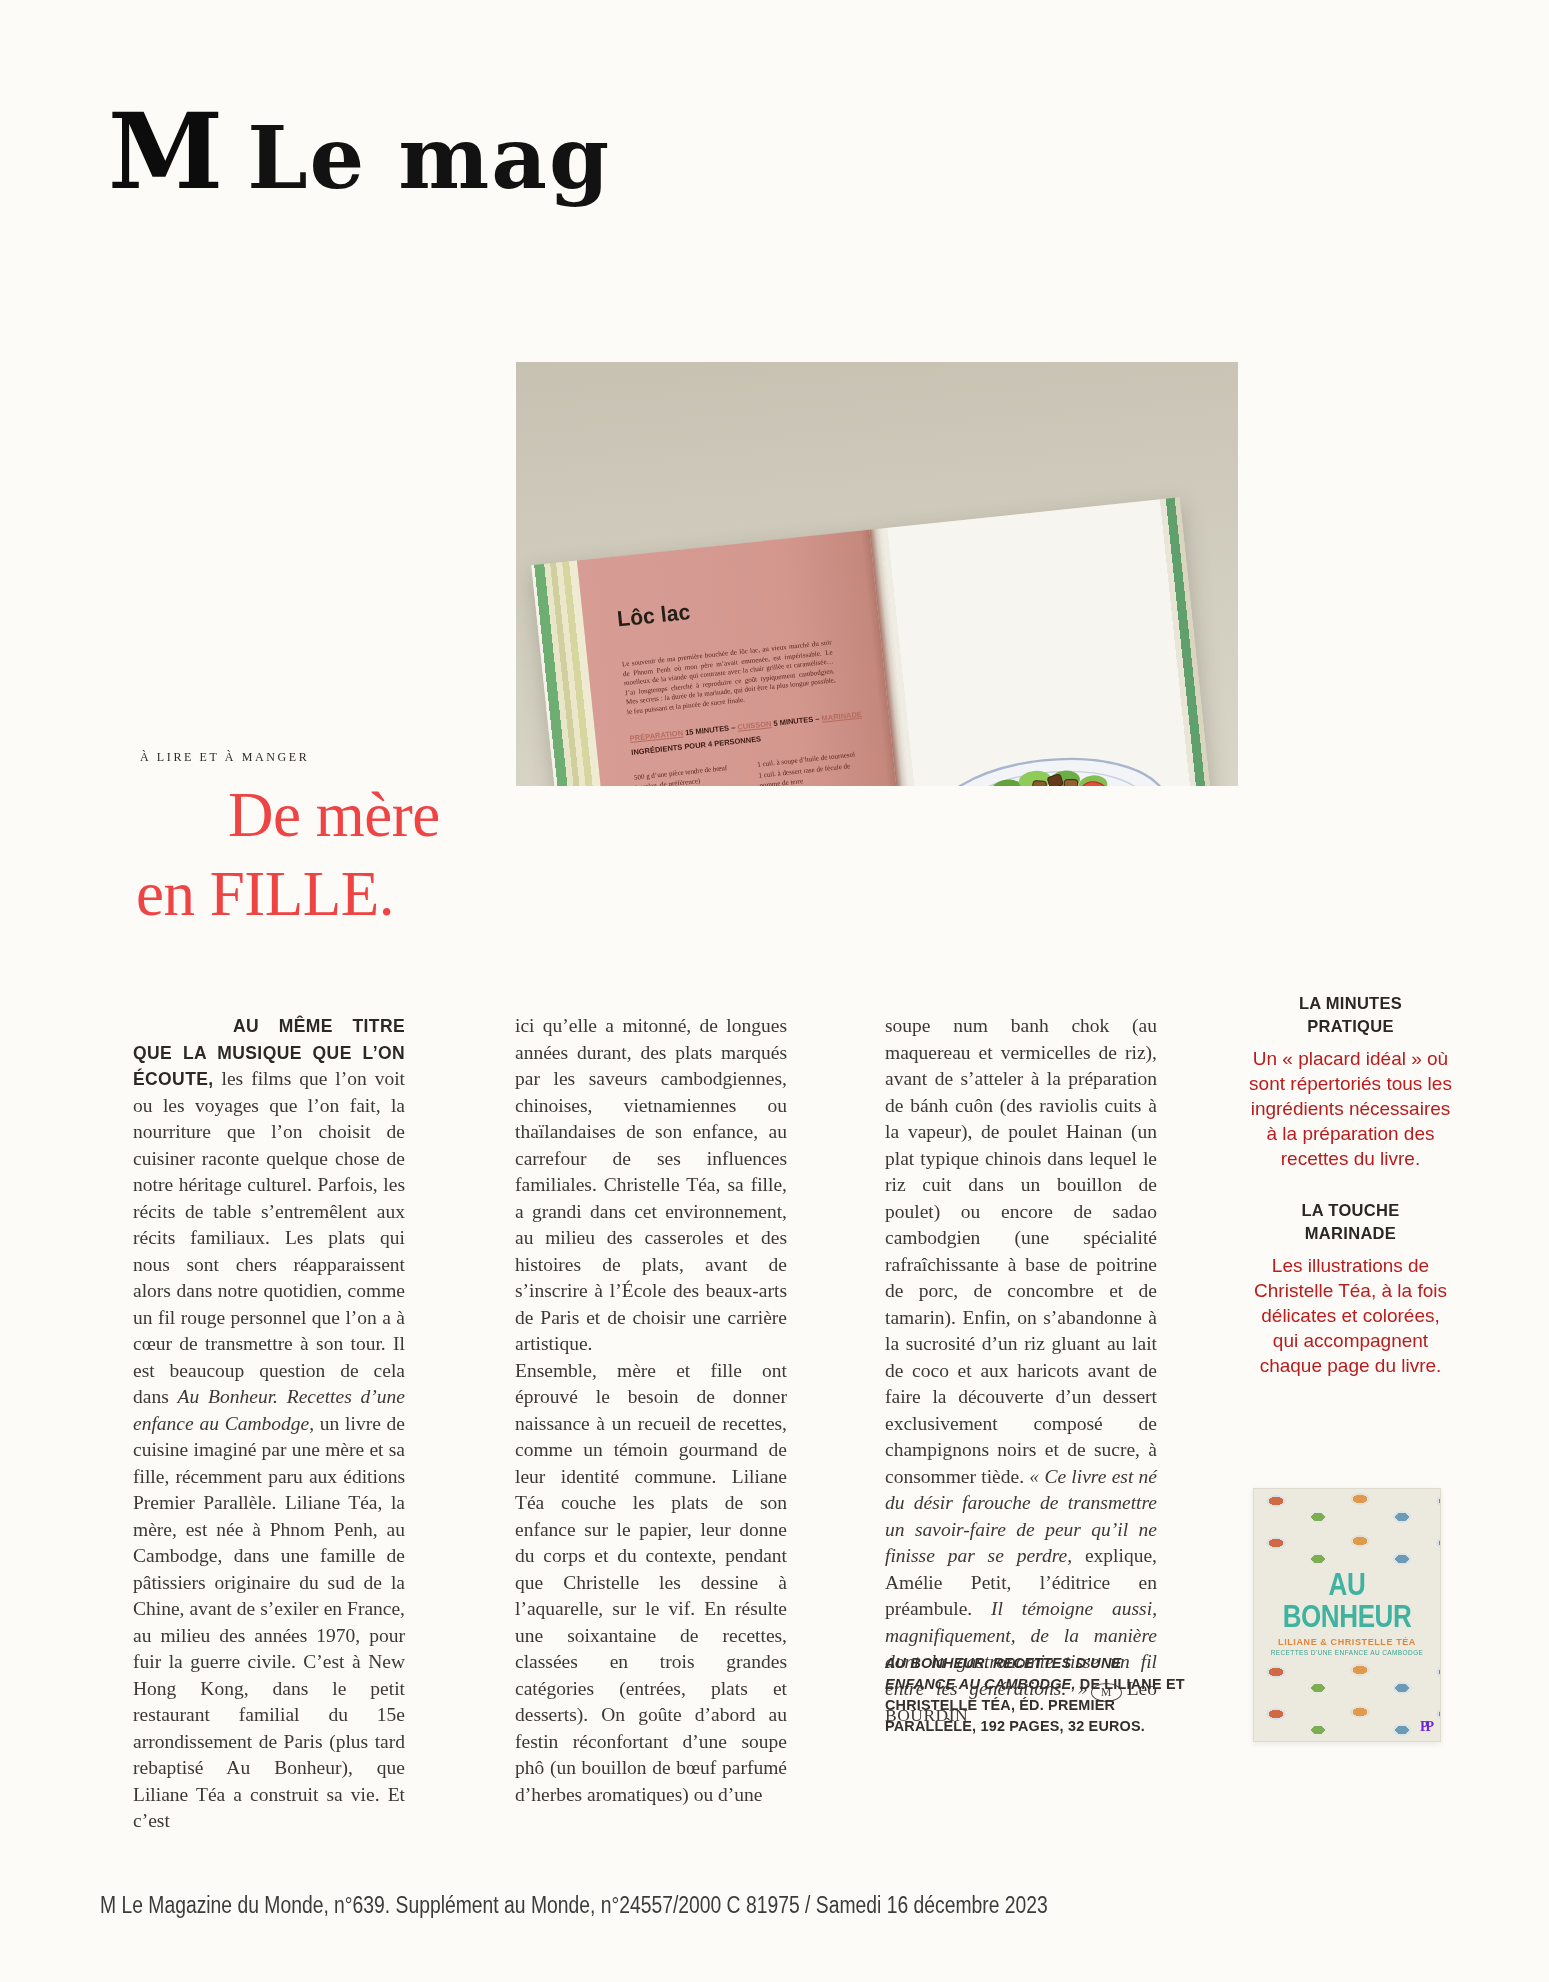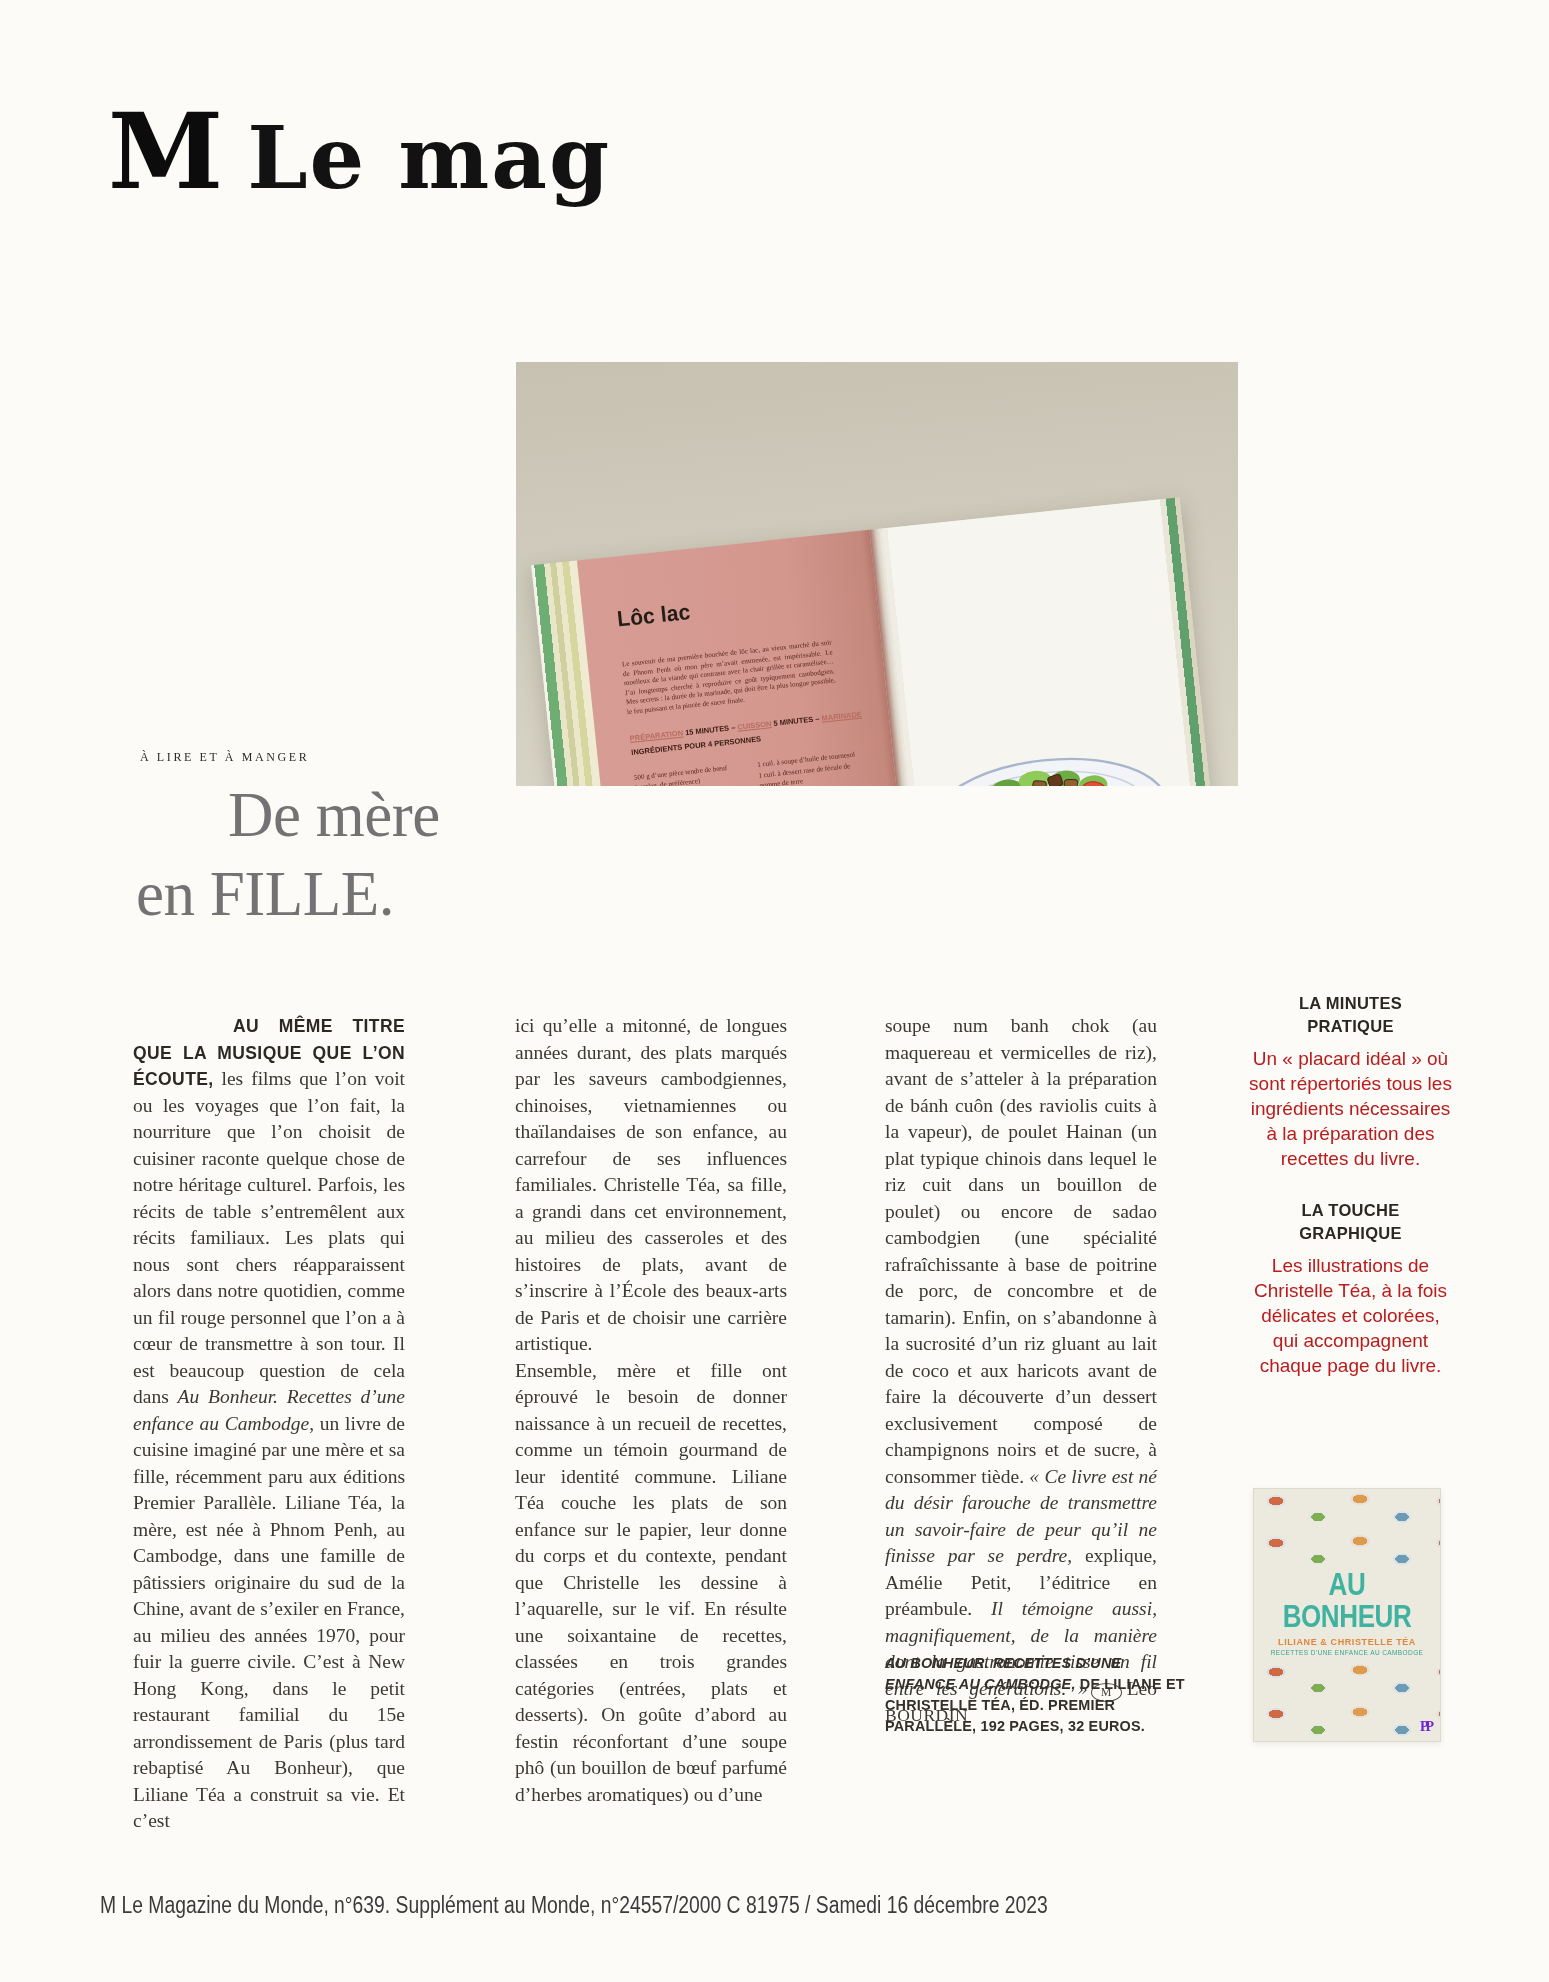--- a/index.html
+++ b/index.html
@@ -42,21 +42,21 @@
   .ingredients>div{flex:1;}
   .ing-item{margin-bottom:1px;}
   .spine{width:12px;flex:0 0 12px;background:linear-gradient(90deg,#a87368,#d8cfc2 55%,#efece4);}
   .page-right{
     width:300px;flex:0 0 300px;position:relative;
     background:linear-gradient(90deg,#efece4 0 6px,#f7f5ef 6px 280px,#e9e6d8 280px 286px,#5fa06c 286px 295px,#d9d5bf 295px 300px);
   }
   .dish{position:absolute;left:8px;top:212px;}
   
   .kicker{position:absolute;left:140px;top:750px;font-size:12px;letter-spacing:2.6px;color:#2e2b27;}
-  .headline{position:absolute;left:136px;top:776px;width:360px;font-size:63px;line-height:79px;color:#737373;letter-spacing:-.5px;}
+  .headline{position:absolute;left:136px;top:776px;width:360px;font-size:63px;line-height:79px;color:#ef4444;letter-spacing:-.5px;}
   .headline .h1{padding-left:92px;display:block;}
   .headline .h2{display:block;}
   
   .col{position:absolute;top:1013px;width:272px;font-size:19.5px;line-height:26.5px;text-align:justify;color:#3c3833;}
   .col p{margin:0;}
   .col1{left:133px;}
   .col1 .first{text-indent:100px;}
   .col2{left:515px;}
   .col3{left:885px;}
   .lead-in{font-family:"Liberation Sans",sans-serif;font-weight:bold;font-size:17.5px;letter-spacing:.4px;color:#2c2925;}
@@ -235,21 +235,21 @@
   </div>
 
   <div class="book-ref">
     <span class="it">AU BONHEUR. RECETTES D’UNE ENFANCE AU CAMBODGE,</span><span> DE LILIANE ET CHRISTELLE TÉA, ÉD. PREMIER PARALLÈLE, 192 PAGES, 32 EUROS.</span>
   </div>
 
   <div class="sidebar">
     <div class="sb-title">LA MINUTES PRATIQUE</div>
     <div class="sb-body">Un « placard idéal » où sont répertoriés tous les ingrédients nécessaires à la préparation des recettes du livre.</div>
     <div class="sb-gap"></div>
-    <div class="sb-title">LA TOUCHE GRAPHIQUE</div>
+    <div class="sb-title">LA TOUCHE MARINADE</div>
     <div class="sb-body">Les illustrations de Christelle Téa, à la fois délicates et colorées, qui accompagnent chaque page du livre.</div>
   </div>
 
   <div class="cover">
     <div class="cover-art top"></div>
     <div class="cover-title">AU BONHEUR</div>
     <div class="cover-authors">LILIANE &amp; CHRISTELLE TÉA</div>
     <div class="cover-subtitle">RECETTES D’UNE ENFANCE AU CAMBODGE</div>
     <div class="cover-art bottom"></div>
     <div class="cover-pub">PP</div>

